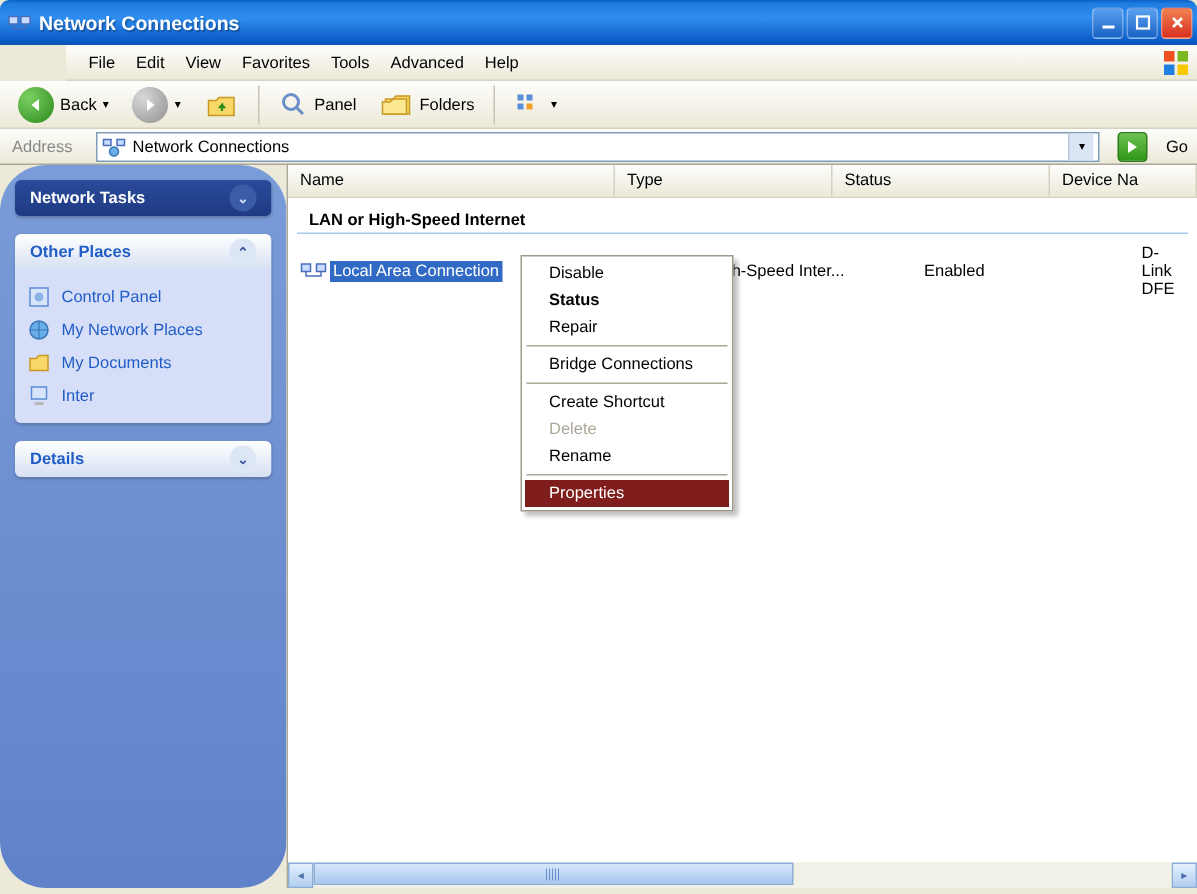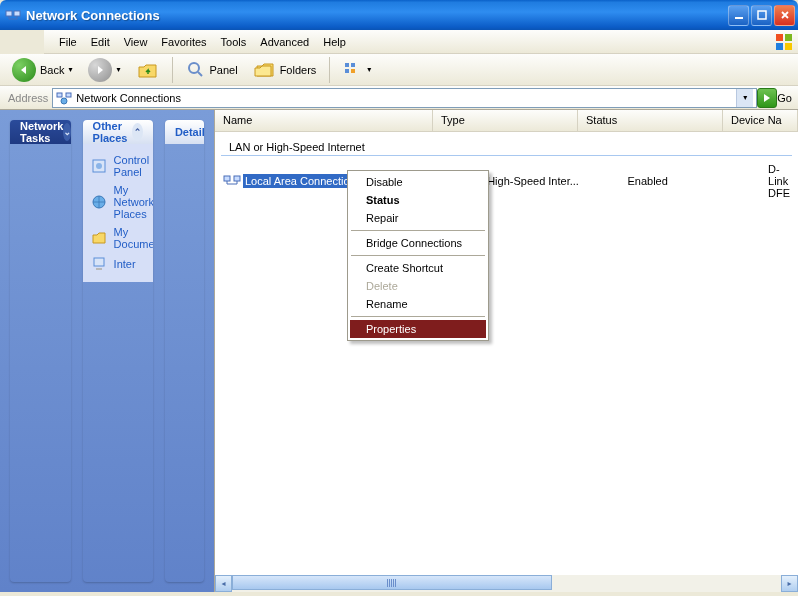--- a/index.html
+++ b/index.html
@@ -22,46 +22,46 @@
   
   .toolbar { height: 32px; background: linear-gradient(to bottom,#fdfdfb,#ece9d8); display:flex; align-items:center; padding:0 6px; gap:4px; border-bottom:1px solid #d6d2c2;}
   .tbtn { display:flex; align-items:center; gap:4px; padding:3px 5px; border:1px solid transparent; border-radius:3px;}
   .tbtn .circ{width:24px;height:24px;border-radius:50%;display:flex;align-items:center;justify-content:center;color:#fff;font-size:13px;font-weight:bold;}
   .circ.green{background:radial-gradient(circle at 30% 30%,#7cd062,#2a8a1a);}
   .circ.gray{background:radial-gradient(circle at 30% 30%,#d8d8d8,#909090);}
   .sep{width:1px;height:26px;background:#c8c4b4;margin:0 3px;}
   .dropdown-arrow{font-size:8px;color:#000;}
 
   
-  .addrbar{height:24px;background:linear-gradient(to bottom,#fdfdfb,#ece9d8);display:flex;align-items:center;padding:0 4px;gap:0;border-bottom:1px solid #aca899;}
+  .addrbar{height:24px;background:linear-gradient(to bottom,#fdfdfb,#ece9d8);display:flex;align-items:center;padding:0 4px;gap:12px;border-bottom:1px solid #aca899;}
   .addrbar .lbl{color:#888;padding:0 4px;}
   .addrbar .input{flex:1;height:20px;background:#fff;border:1px solid #7f9db9;display:flex;align-items:center;padding:0 3px;gap:4px;}
   .addrbar .dd{width:17px;height:18px;background:#dbe6f5;border-left:1px solid #b8c8e0;display:flex;align-items:center;justify-content:center;font-size:8px;}
   .addrbar .go{height:20px;width:20px;background:linear-gradient(to bottom,#6ec252,#2f9618);border:1px solid #2a7a18;border-radius:3px;display:flex;align-items:center;justify-content:center;color:#fff;}
   .addrbar .golbl{padding-right:2px;}
 
   
   .body{display:flex;height:calc(596px - 30px - 24px - 36px - 24px);}
-  .sidebar{width:214px;background:linear-gradient(to bottom,#7a9cd8,#6082c9);padding:10px;display:flex;flex-direction:row;gap:12px;}
+  .sidebar{width:191px;background:linear-gradient(to bottom,#7a9cd8,#6082c9);padding:10px;display:flex;flex-direction:column;gap:12px;border-radius:31px;}
   .panel{border-radius:4px;overflow:hidden;box-shadow:0 1px 2px rgba(0,0,0,.2);}
   .panel.dark .phead{background:linear-gradient(to bottom,#2a4b9b,#1f3a82);color:#fff;}
   .panel.light .phead{background:linear-gradient(to bottom,#fff,#d6e0f2);color:#215dc6;}
   .phead{height:24px;display:flex;align-items:center;padding:0 10px;font-weight:bold;justify-content:space-between;}
   .phead .chev{width:18px;height:18px;border-radius:50%;background:#dce6f5;display:flex;align-items:center;justify-content:center;color:#38559c;font-size:9px;}
   .panel.dark .phead .chev{background:#3b5da8;color:#d8e4f8;}
   .pbody{background:#d6dff7;padding:10px 8px;display:flex;flex-direction:column;gap:6px;}
   .pbody .link{color:#215dc6;display:flex;align-items:center;gap:7px;cursor:pointer;}
   .pbody .link .ico{width:16px;height:16px;flex-shrink:0;}
 
   
   .main{flex:1;display:flex;flex-direction:column;background:#fff;border-left:1px solid #aca899;position:relative;min-width:0;}
   .cols{height:22px;background:linear-gradient(to bottom,#fdfdfb,#ece9d8);border-bottom:1px solid #d6d2c2;display:flex;}
   .col{padding:4px 8px;border-right:1px solid #d6d2c2;}
   .col.name{width:218px;} .col.type{width:145px;} .col.status{width:145px;} .col.dev{flex:1;}
-  .grouptitle{padding:5px 8px 2px;font-weight:normal;border-bottom:1px solid #a8c8f0;margin:4px 6px 6px;}
+  .grouptitle{padding:5px 8px 2px;font-weight:bold;border-bottom:1px solid #a8c8f0;margin:4px 6px 6px;}
   .row{display:flex;padding:1px 8px;align-items:center;}
   .row .cell.name{width:234px;display:flex;align-items:center;gap:3px;}
   .row .cell.type{width:145px;} .row .cell.status{width:145px;margin-left:37px;} .row .cell.dev{flex:1;}
   .sel{background:#316ac5;color:#fff;padding:1px 2px;}
   .netline{display:inline-flex;align-items:center;gap:2px;white-space:nowrap;}
 
   
   .ctxmenu{position:absolute;left:347px;top:170px;width:142px;background:#fff;border:1px solid #9d9a8c;box-shadow:3px 3px 3px rgba(0,0,0,.25);padding:2px;}
   .ctxmenu .mi{padding:3px 16px;white-space:nowrap;}
   .ctxmenu .mi.bold{font-weight:bold;}

